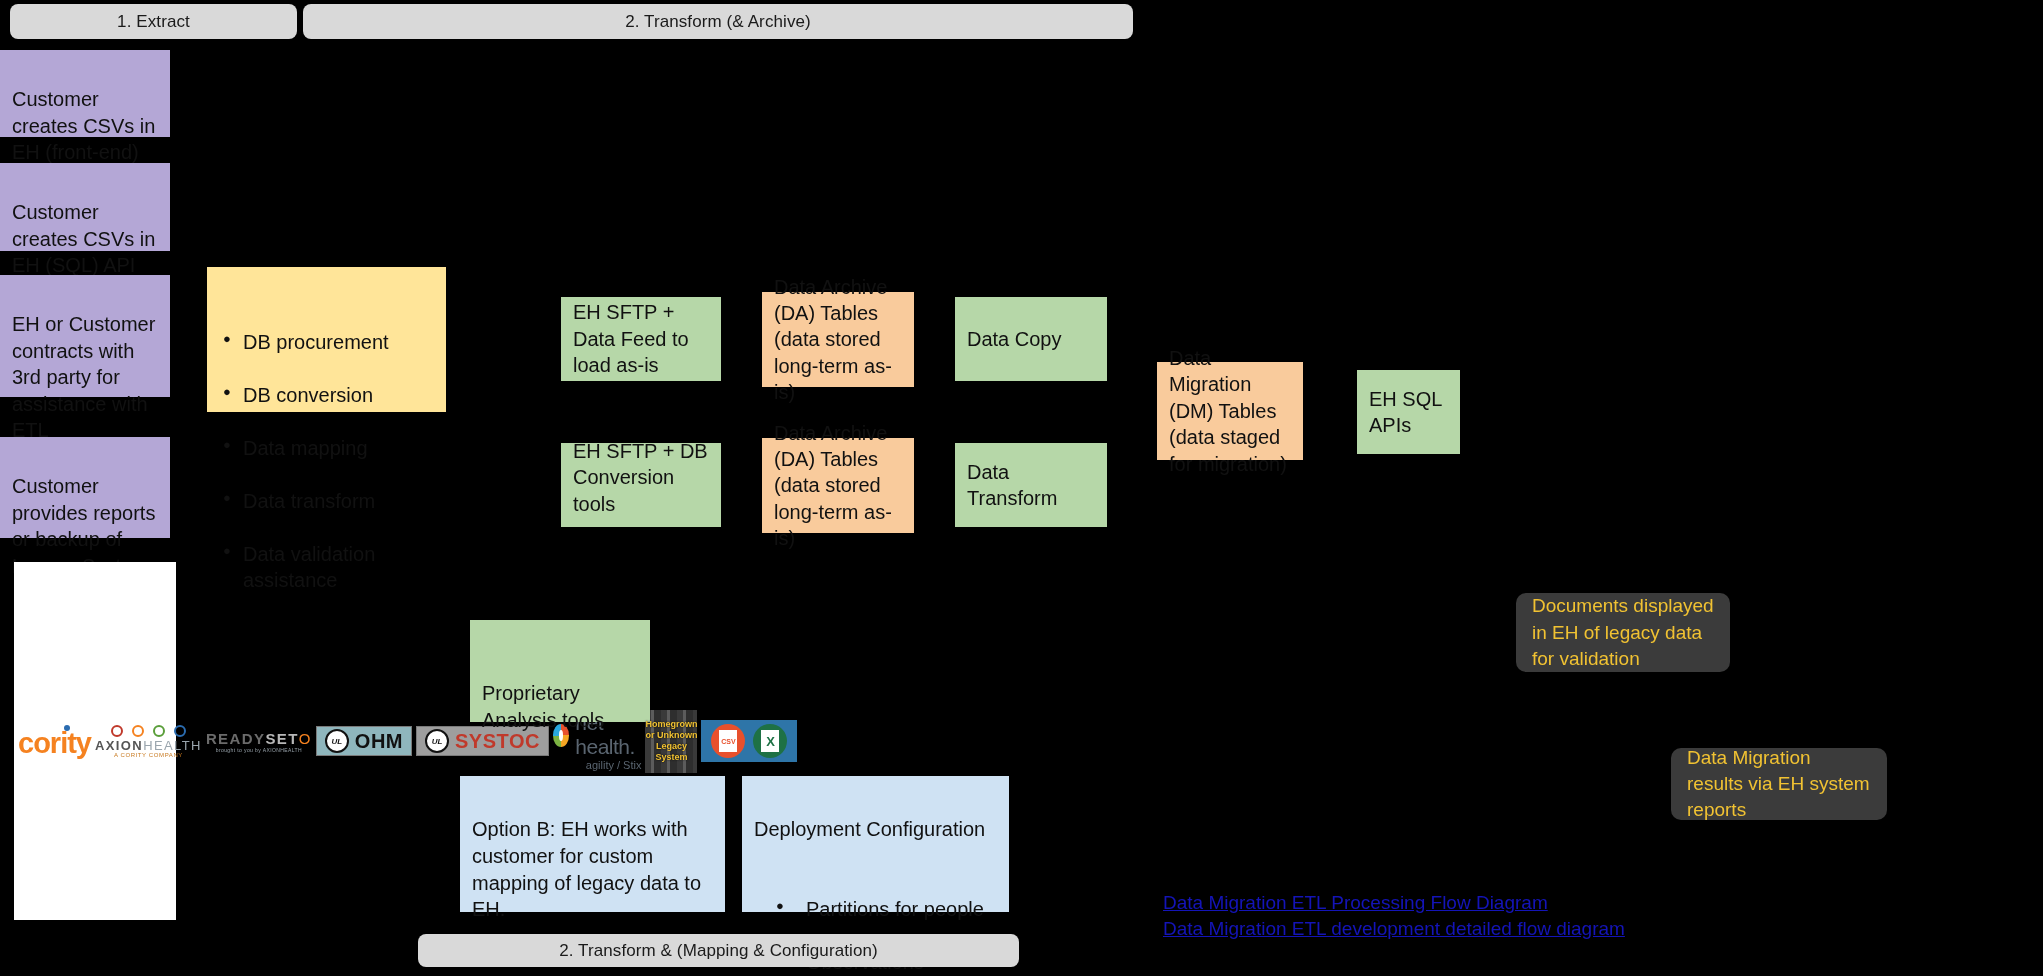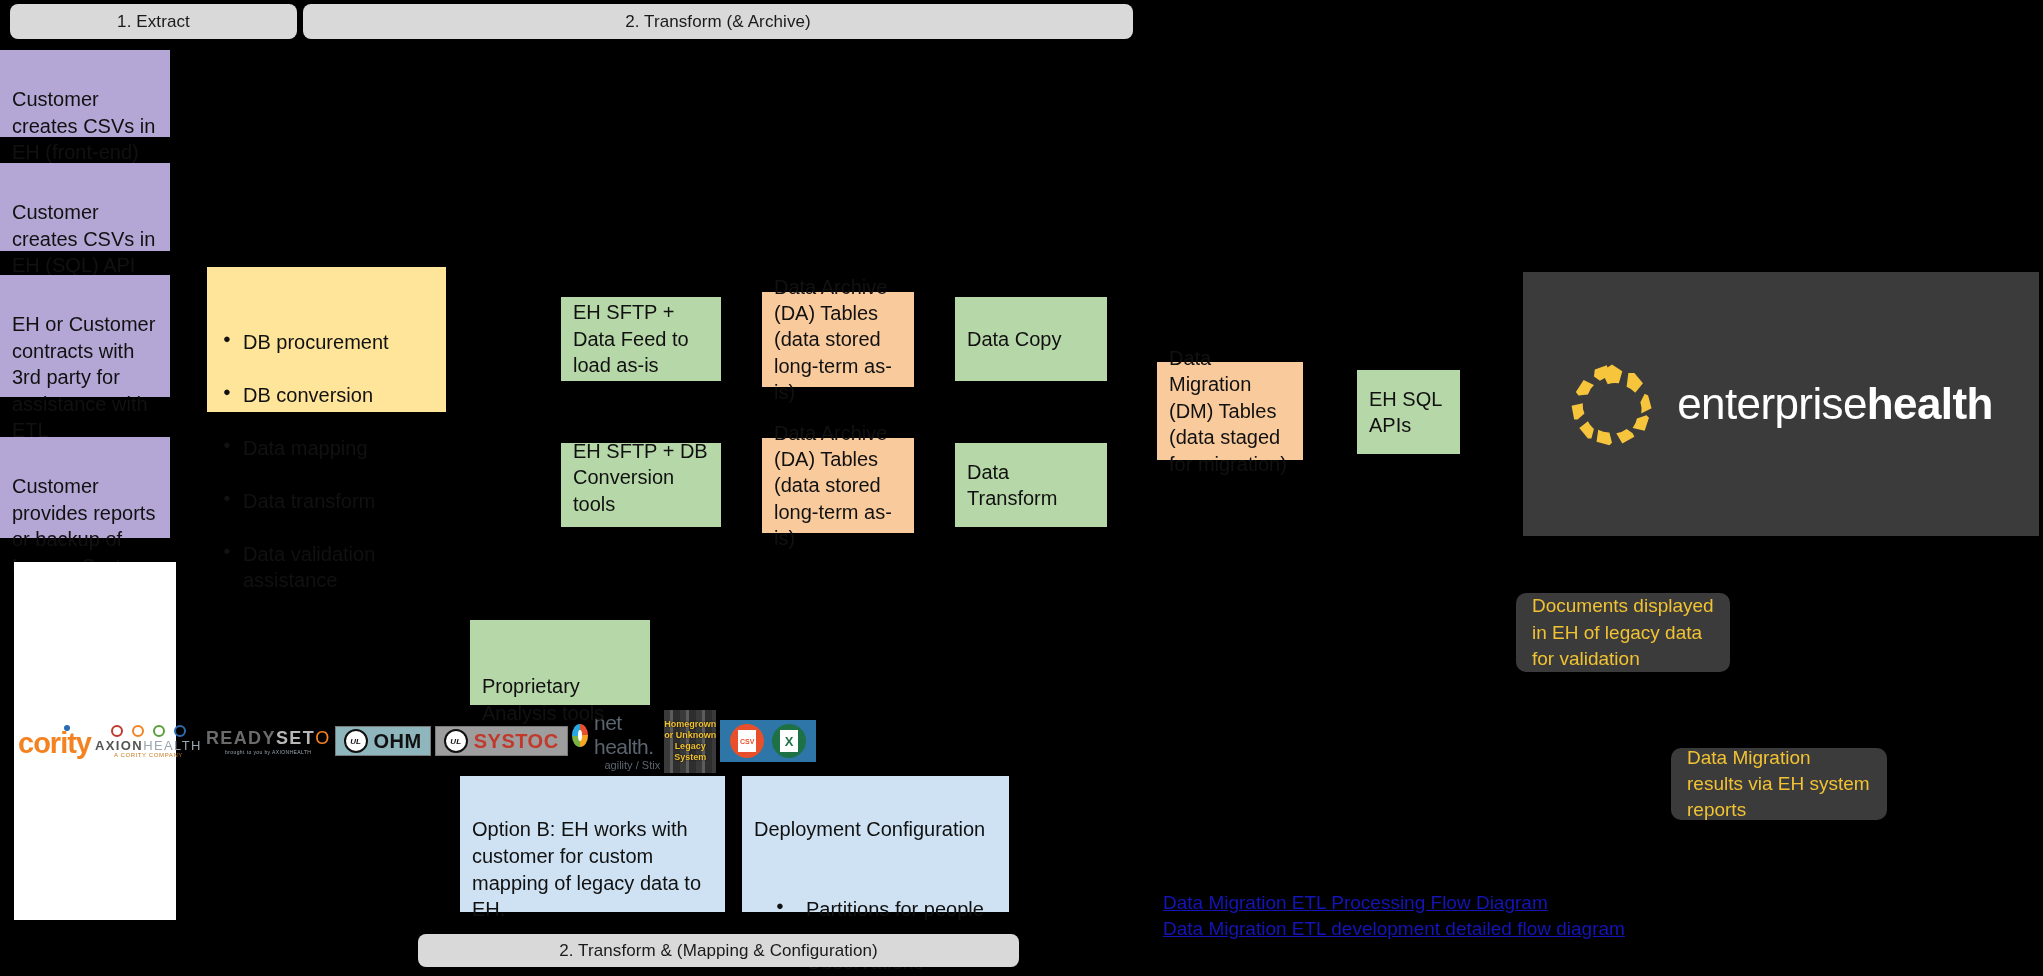--- a/index.html
+++ b/index.html
@@ -140,21 +140,21 @@
   .axion-wrap { text-align: center; line-height: 1; }
   .axion-dots { display: flex; gap: 9px; justify-content: center; margin-bottom: 2px; }
   .axion-dots i {
     width: 8px; height: 8px; border-radius: 50%;
     display: inline-block; border: 2px solid currentColor;
   }
   .axion-text { font-size: 13px; letter-spacing: 1.4px; }
   .axion-text b { color: #555555; font-weight: 700; }
   .axion-text s { color: #9aa5ad; text-decoration: none; font-weight: 400;}
   .axion-sub { font-size: 6px; color: #c8791f; letter-spacing: 0.6px; }
-  .ready-text { font-size: 18px; letter-spacing: 1.4px; white-space: nowrap; }
+  .ready-text { font-size: 15px; letter-spacing: 1.4px; white-space: nowrap; }
   .ready-text b { color: #6b6b6b; font-weight: 700; }
   .ready-text s { color: #b7b7b7; text-decoration: none; font-weight: 700; }
   .ready-text i { color: #f58220; font-style: normal; }
   .ready-sub { font-size: 5px; color: #9aa5ad; letter-spacing: 0.4px; }
   .badge-row {
     display: flex; align-items: center; gap: 6px;
     padding: 2px 8px; border: 1px solid #7a7a7a;
   }
   .badge-ohm { background: #8fb6bd; }
   .badge-systoc { background: #9e9e9e; }
@@ -301,49 +301,31 @@
   <div class="abs box green vcenter" style="left:561px; top:443px; width:160px; height:84px;align-items:flex-end;">
     <span>EH SFTP + DB Conversion tools</span>
   </div>
   <div class="abs box orange vcenter" style="left:762px; top:438px; width:152px; height:95px;">
     <span>Data Archive (DA) Tables (data stored long-term as-is)</span>
   </div>
   <div class="abs box green vcenter" style="left:955px; top:443px; width:152px; height:84px;">
     <span>Data Transform</span>
   </div>
 
-  <div class="abs box green" style="left:470px; top:620px; width:180px; height:85px; padding-top:27px;">
+  <div class="abs box green" style="left:470px; top:620px; width:180px; height:102px; padding-top:34px;">
     <span>Proprietary Analysis tools</span>
   </div>
 
   <div class="abs box orange vcenter" style="left:1157px; top:362px; width:146px; height:98px;">
     <span>Data Migration (DM) Tables (data staged for migration)</span>
   </div>
   <div class="abs box green vcenter" style="left:1357px; top:370px; width:103px; height:84px;">
     <span>EH SQL APIs</span>
   </div>
 
-  <div class="abs logo-panel" style="left:1523px; top:272px; width:516px; height:264px;">
-    <svg width="86" height="86" viewBox="0 0 100 100">
-      <g fill="#f7c53c">
-        <path d="M50 4 L62 12 L58 26 A26 26 0 0 0 45 27 L38 12 Z"></path>
-        <path d="M76 14 L86 26 L77 37 A26 26 0 0 0 67 30 L69 14 Z"></path>
-        <path d="M92 40 L96 55 L84 61 A26 26 0 0 0 83 48 L88 38 Z"></path>
-        <path d="M93 66 L88 81 L74 78 A26 26 0 0 0 79 67 L90 63 Z"></path>
-        <path d="M76 88 L62 96 L55 84 A26 26 0 0 0 67 79 L74 84 Z"></path>
-        <path d="M47 98 L32 94 L34 80 A26 26 0 0 0 47 83 L50 95 Z"></path>
-        <path d="M22 90 L12 78 L22 70 A26 26 0 0 0 29 79 L26 90 Z"></path>
-        <path d="M6 68 L3 52 L16 49 A26 26 0 0 0 18 61 L10 68 Z"></path>
-        <path d="M8 36 L17 22 L29 28 A26 26 0 0 0 22 39 L11 40 Z"></path>
-        <path d="M30 10 L44 5 L48 18 A26 26 0 0 0 36 23 L29 18 Z"></path>
-      </g>
-      <circle cx="50" cy="51" r="22" fill="#3b3b3b"></circle>
-    </svg>
-    <div class="logo-word"><span class="light">enterprise</span><span class="bold">health</span></div>
-  </div>
 
   <div class="abs callout" style="left:1516px; top:593px; width:214px; height:79px;">
     <span>Documents displayed in EH of legacy data for validation</span>
   </div>
   <div class="abs callout" style="left:1671px; top:748px; width:216px; height:72px;">
     <span>Data Migration results via EH system reports</span>
   </div>
 
   <div class="abs box blue bullet-box" style="left:428px; top:776px; width:265px; height:136px; padding-top:14px;margin-left:32px;">
     <p class="lead-text">Option B: EH works with customer for custom mapping of legacy data to EH.</p>

